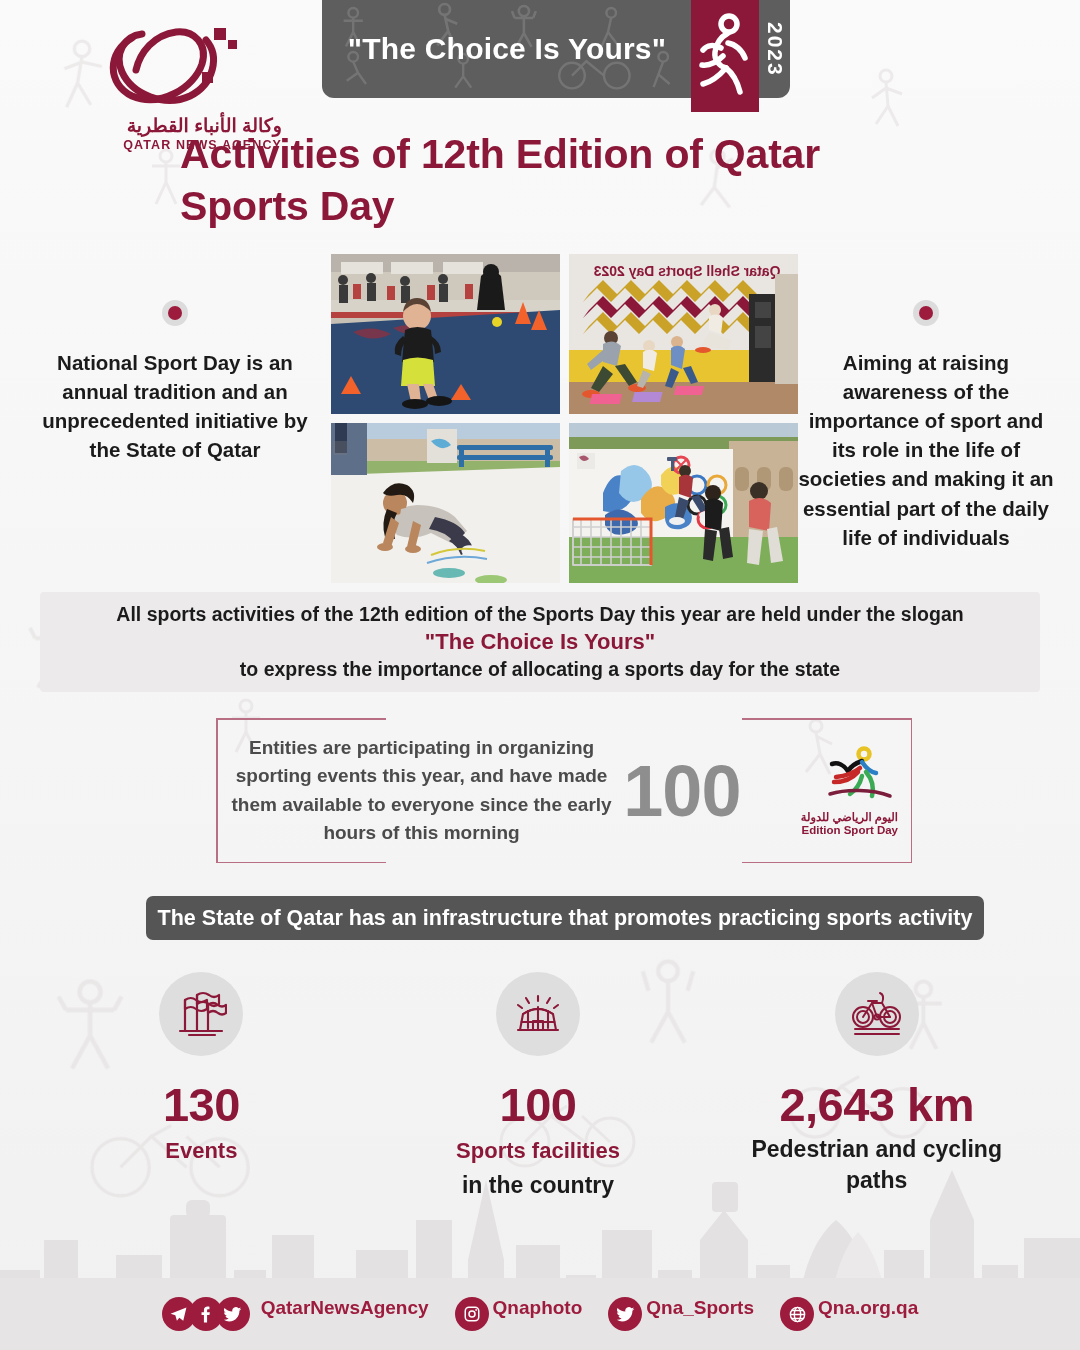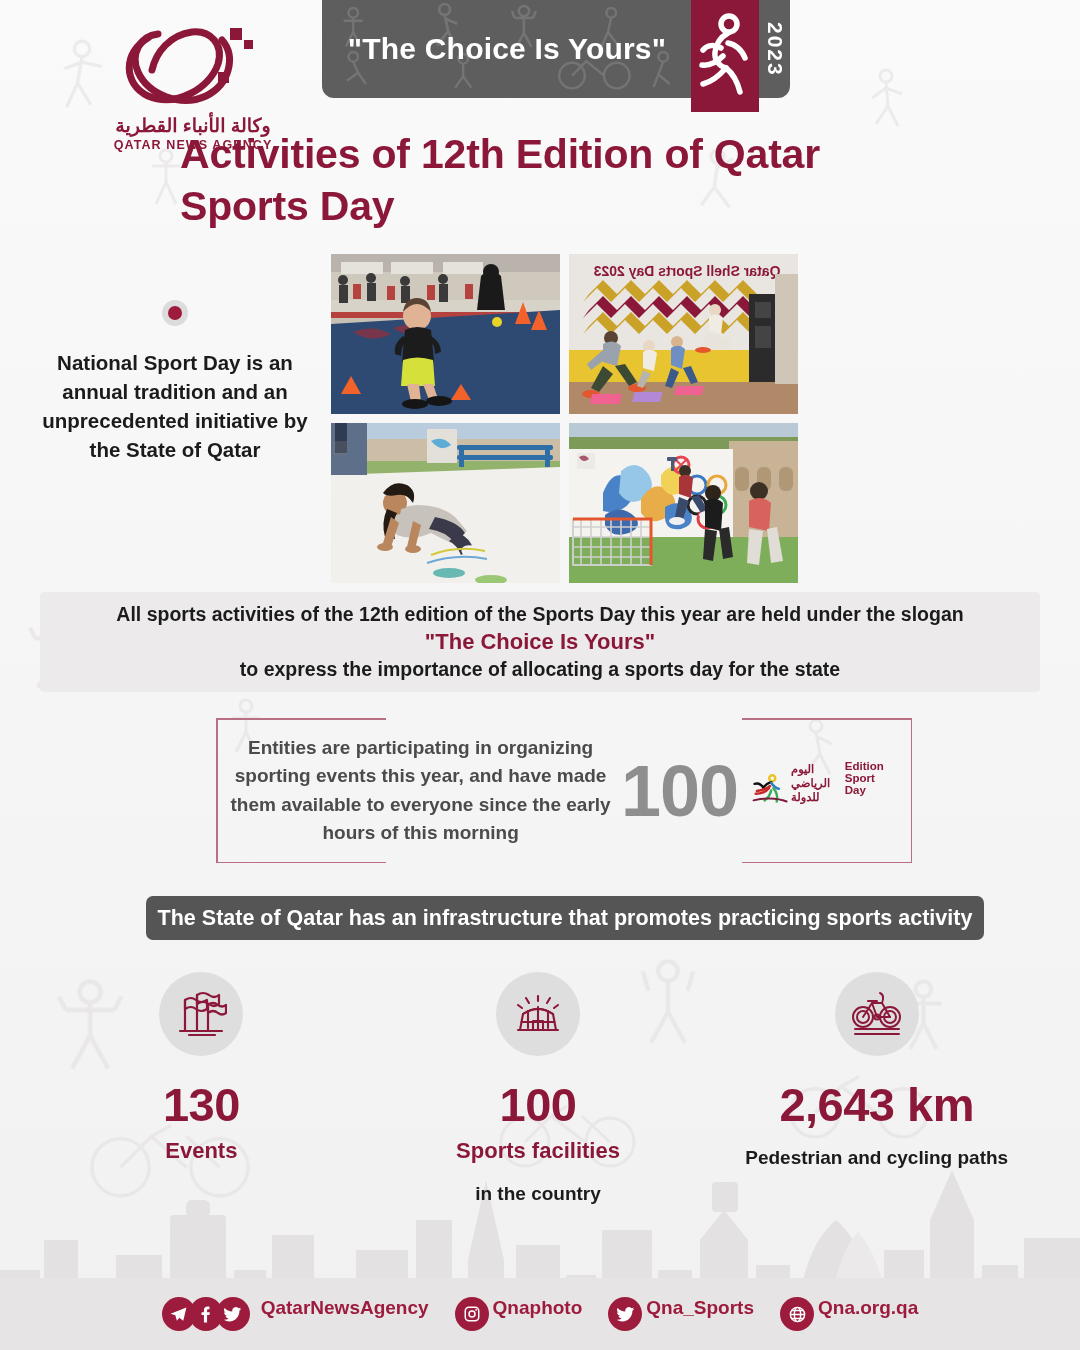--- a/index.html
+++ b/index.html
@@ -20,21 +20,21 @@
 
   
   .wm { position:absolute; inset:0; pointer-events:none; z-index:0; opacity:.55; }
   .wm svg { width:100%; height:100%; }
 
   
   .skyline { position:absolute; left:0; right:0; bottom:0; height:230px; z-index:0; pointer-events:none; }
   .skyline svg { width:100%; height:100%; display:block; }
 
   
-  .qna-logo { position:absolute; left:88px; top:18px; width:210px; text-align:center; z-index:3; }
+  .qna-logo { position:absolute; left:72px; top:18px; width:210px; text-align:right; z-index:3; }
   .qna-logo svg { display:block; margin:0 auto; }
   .qna-ar { font-size:19px; color:#8c1839; font-weight:bold; margin-top:4px; letter-spacing:.5px;}
   .qna-en { font-size:12.5px; color:#8c1839; font-weight:bold; letter-spacing:1.1px; margin-top:1px;}
 
   .hdr-band { position:absolute; left:322px; top:0; width:468px; height:98px; z-index:3; }
   .hdr-gray {
     position:absolute; left:0; top:0; width:468px; height:98px;
     background:#5e5e5e; border-radius:0 0 12px 12px;
     overflow:hidden;
   }
@@ -101,42 +101,42 @@
   .ent-br { position:absolute; background:#b86f84; }
   .ent-br.t-l { left:0; top:0; width:170px; height:1.5px; }
   .ent-br.t-r { right:0; top:0; width:170px; height:1.5px; }
   .ent-br.b-l { left:0; bottom:0; width:170px; height:1.5px; }
   .ent-br.b-r { right:0; bottom:0; width:170px; height:1.5px; }
   .ent-br.l { left:0; top:0; width:1.5px; height:100%; }
   .ent-br.r { right:0; top:0; width:1.5px; height:100%; }
   .ent-inner { position:absolute; inset:0; display:flex; align-items:center; padding:0 14px 0 14px; }
   .ent-text { width:390px; text-align:center; font-size:19px; font-weight:bold; color:#4b4b4b; line-height:1.5; }
   .ent-num { width:140px; text-align:center; font-size:72px; font-weight:bold; color:#8e8e8e; line-height:1; letter-spacing:-1px; }
-  .ent-logo { width:150px; display:flex; flex-direction:row; align-items:flex-start; }
+  .ent-logo { width:150px; display:flex; flex-direction:column; align-items:flex-end; }
   .nsd-ar { font-size:11.5px; color:#8c1839; font-weight:bold; margin-top:2px; }
   .nsd-en { font-size:11.5px; color:#8c1839; font-weight:bold; }
 
   
   .dark-band {
     position:absolute; left:146px; top:896px; width:838px; height:44px;
     background:#555555; border-radius:7px; z-index:3;
     display:flex; align-items:center; justify-content:center;
   }
   .dark-band span { color:#ffffff; font-size:21.5px; font-weight:bold; }
 
   
   .stats { position:absolute; left:36px; top:972px; width:1008px; z-index:3; display:flex; }
   .stat { flex:1; text-align:center; }
   .stat-ic {
     width:84px; height:84px; border-radius:50%; background:#dedede;
     margin:0 auto 24px; display:flex; align-items:center; justify-content:center;
   }
   .stat-num { font-size:47px; font-weight:bold; color:#8c1839; line-height:1.05; letter-spacing:-.5px; }
   .stat-lab { font-size:22px; font-weight:bold; color:#8c1839; margin-top:8px; line-height:1.25; }
-  .stat-desc { font-size:19px; font-weight:bold; color:#1b1b1b; margin-top:16px; line-height:1.32; }
+  .stat-desc { font-size:23px; font-weight:bold; color:#1b1b1b; margin-top:5px; line-height:1.32; }
   .stat.s1 .stat-ic { margin-bottom:24px; }
   .stat.s1 { padding:0 8px;text-align:center; }
   .stat.s2 { padding:0 14px; }
   .stat.s3 { padding:0 10px; }
   .stat.s2 .stat-ic, .stat.s3 .stat-ic { margin-bottom:24px; }
 
   
   .footer {
     position:absolute; left:0; bottom:0; width:1080px; height:72px;
     background:#e6e4e4; z-index:3;
@@ -542,20 +542,26 @@
     </div>
   </div>
 
   <div class="side left">
     <div class="dot-outer">
         <div class="dot-inner"></div>
       </div>
     <p>National Sport Day is an annual tradition and an unprecedented initiative by the State of Qatar</p>
   </div>
 
+  <div class="side right">
+    <div class="dot-outer">
+        <div class="dot-inner"></div>
+      </div>
+    <p>Aiming at raising awareness of the importance of sport and its role in the life of societies and making it an essential part of the daily life of individuals</p>
+  </div>
 
   <div class="slogan-band">
     <div class="l1">All sports activities of the 12th edition of the Sports Day this year are held under the slogan</div>
     <div class="l2">"The Choice Is Yours"</div>
     <div class="l3">to express the importance of allocating a sports day for the state</div>
   </div>
 
   <div class="entities">
     <div class="ent-br t-l"></div>
       <div class="ent-br t-r"></div>

